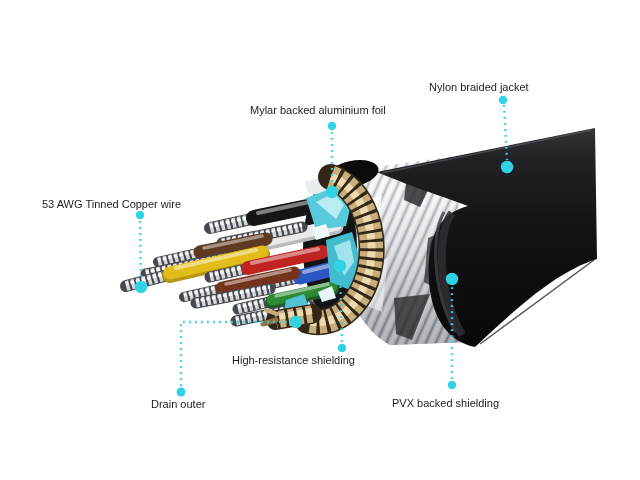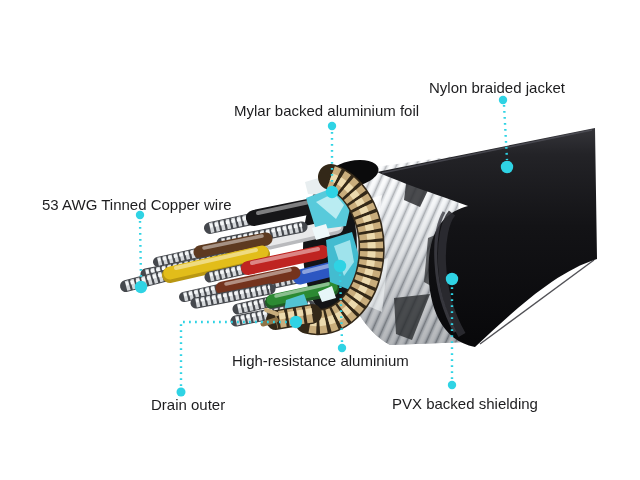--- a/index.html
+++ b/index.html
@@ -2,21 +2,21 @@
 <html><head>
 <meta charset="utf-8">
 <style>
   html,body{margin:0;padding:0;background:#888;}
   .stage{
     position:relative;width:640px;height:480px;background:#ffffff;overflow:hidden;
     font-family:"Liberation Sans","DejaVu Sans",sans-serif;
   }
   .stage svg{position:absolute;left:0;top:0;}
   .callout{
-    position:absolute;white-space:nowrap;font-size:15px;line-height:17px;
+    position:absolute;white-space:nowrap;font-size:11px;line-height:17px;
     color:#1d1d1f;letter-spacing:0px;
   }
   
   .br-base{stroke:#45484d;fill:none;stroke-linecap:round;}
   .br-main{stroke:#d4d7da;fill:none;stroke-dasharray:3.5 2.2;}
   .br-hi{stroke:#f5f7f8;fill:none;stroke-dasharray:3.5 2.2;stroke-dashoffset:1;}
   
   .wire{fill:none;stroke-linecap:round;}
   .wire-hi{fill:none;stroke-linecap:round;opacity:.45;stroke:#ffffff;}
   
@@ -217,19 +217,19 @@
       <circle cx="342" cy="348" r="4.2"></circle>
       <circle cx="340" cy="266" r="6.2"></circle>
       <circle cx="181" cy="392" r="4.5"></circle>
       <circle cx="296" cy="322" r="6.2"></circle>
       <circle cx="452" cy="385" r="4.2"></circle>
       <circle cx="452" cy="279" r="6.2"></circle>
     </g>
   </svg>
 
   <div class="callout" style="left:429px;top:79px">Nylon braided jacket</div>
-  <div class="callout" style="left:234px;top:102px">Mylar backed aluminium foil</div>
+  <div class="callout" style="left:250px;top:102px">Mylar backed aluminium foil</div>
   <div class="callout" style="left:42px;top:196px">53 AWG Tinned Copper wire</div>
-  <div class="callout" style="left:232px;top:352px">High-resistance aluminium</div>
+  <div class="callout" style="left:232px;top:352px">High-resistance shielding</div>
   <div class="callout" style="left:151px;top:396px">Drain outer</div>
   <div class="callout" style="left:392px;top:395px">PVX backed shielding</div>
 
 </div>
 
 </body></html>

